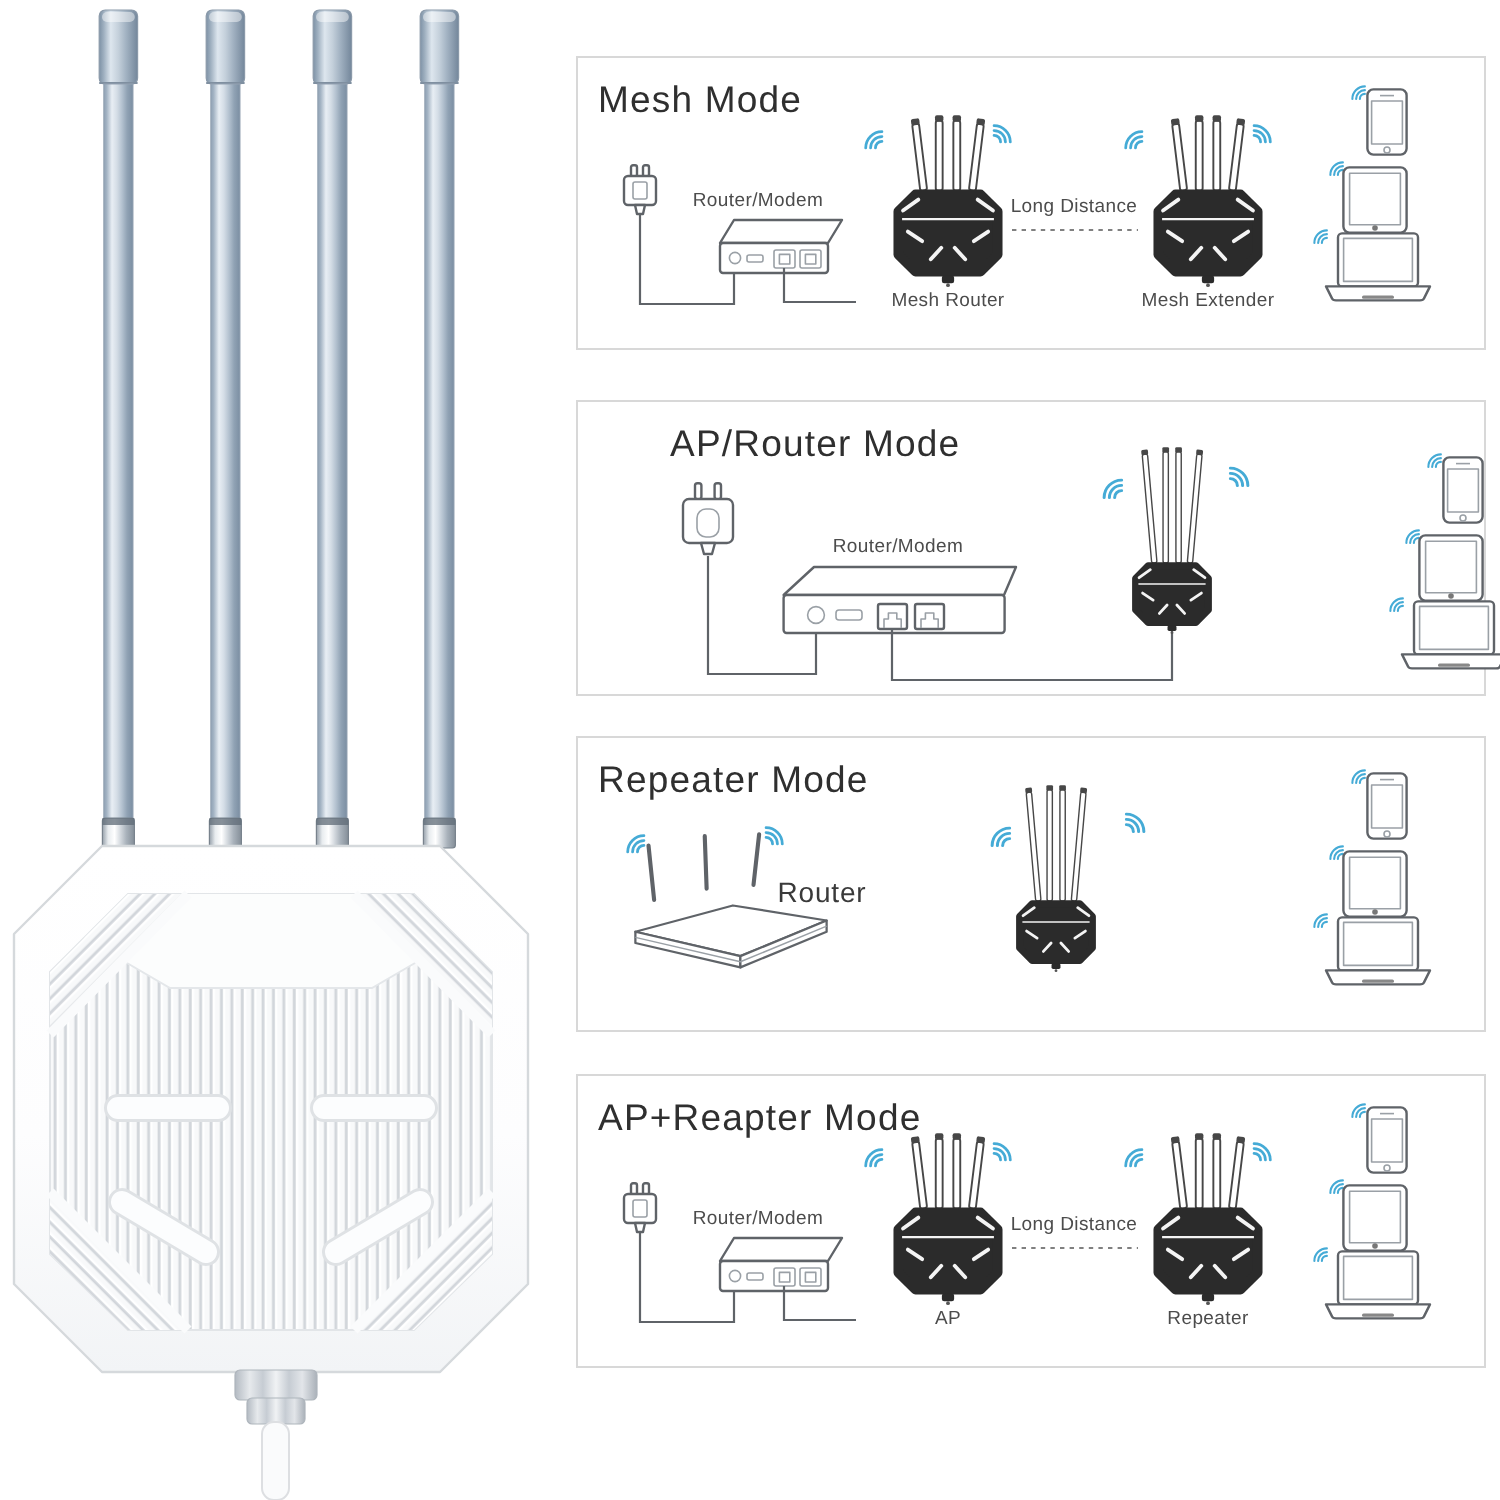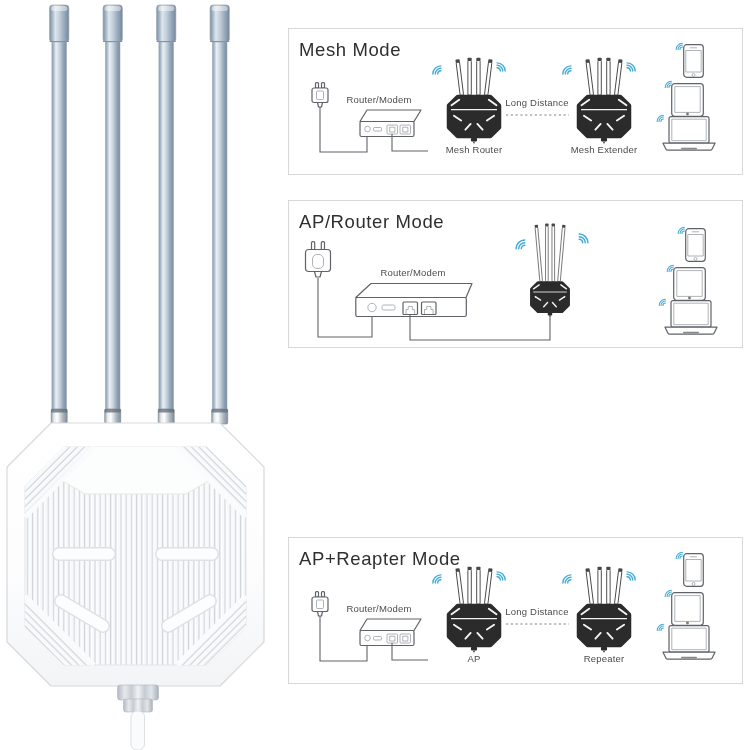--- a/index.html
+++ b/index.html
@@ -300,35 +300,48 @@
       <text class="lbl" text-anchor="middle" x="248" y="77">Long Distance</text>
       <path class="dash" d="M217,86 H280"></path>
       <use href="#wifi-l" x="271" y="34" width="13" height="13"></use>
       <use href="#wifi-r" x="336" y="31" width="13" height="13"></use>
       <use href="#ap-short" x="285" y="27" width="60" height="88"></use>
       <text class="lbl" text-anchor="middle" x="315" y="124">Mesh Extender</text>
       <use href="#devices" x="366" y="12" width="64" height="112"></use>
     </svg>
   </section>
 
-  <section class="panel" style="top:200px;height:148px;">
+  <section class="panel" style="top:200px;height:148px;padding-left:36px;">
     <svg width="453" height="146" viewBox="0 0 453 146">
       <text class="ttl" x="10" y="27">AP/Router Mode</text>
       <use href="#plug-big" x="14" y="40" width="30" height="42"></use>
       <path class="wire" d="M29,77 V136 H83 V116"></path>
       <text class="lbl" text-anchor="middle" x="124" y="75">Router/Modem</text>
       <use href="#modem-big" x="66" y="80" width="118" height="38"></use>
       <path class="wire" d="M121,113.5 V139 H261 V114"></path>
       <use href="#wifi-l" x="224" y="36" width="14" height="14"></use>
       <use href="#wifi-r" x="288" y="30" width="14" height="14"></use>
       <use href="#ap-tall" x="240" y="21" width="42" height="98"></use>
       <use href="#devices" x="368" y="24" width="64" height="112"></use>
     </svg>
   </section>
 
+  <section class="panel" style="top:368px;height:148px;">
+    <svg width="453" height="146" viewBox="0 0 453 146">
+      <text class="ttl" x="10" y="27">Repeater Mode</text>
+      <use href="#wifi-l" x="22" y="46" width="13" height="13"></use>
+      <use href="#wifi-r" x="92" y="42" width="13" height="13"></use>
+      <use href="#home-router" x="24" y="44" width="105" height="72"></use>
+      <text class="lbl-lg" text-anchor="middle" x="122" y="82">Router</text>
+      <use href="#wifi-l" x="204" y="42" width="14" height="14"></use>
+      <use href="#wifi-r" x="272" y="35" width="14" height="14"></use>
+      <use href="#ap-tall" x="218" y="22" width="42" height="98"></use>
+      <use href="#devices" x="366" y="14" width="64" height="112"></use>
+    </svg>
+  </section>
 
   <section class="panel" style="top:537px;height:147px;text-align:right;">
     <svg width="453" height="145" viewBox="0 0 453 145">
       <text class="ttl" x="10" y="27">AP+Reapter Mode</text>
       <use href="#plug-small" x="21" y="53" width="20" height="26"></use>
       <path class="wire" d="M31,78 V123 H78 V108"></path>
       <text class="lbl" text-anchor="middle" x="90" y="74">Router/Modem</text>
       <use href="#modem-small" x="68" y="78" width="66" height="34"></use>
       <path class="wire" d="M103,105 V122 H139"></path>
       <use href="#wifi-l" x="141" y="34" width="13" height="13"></use>

